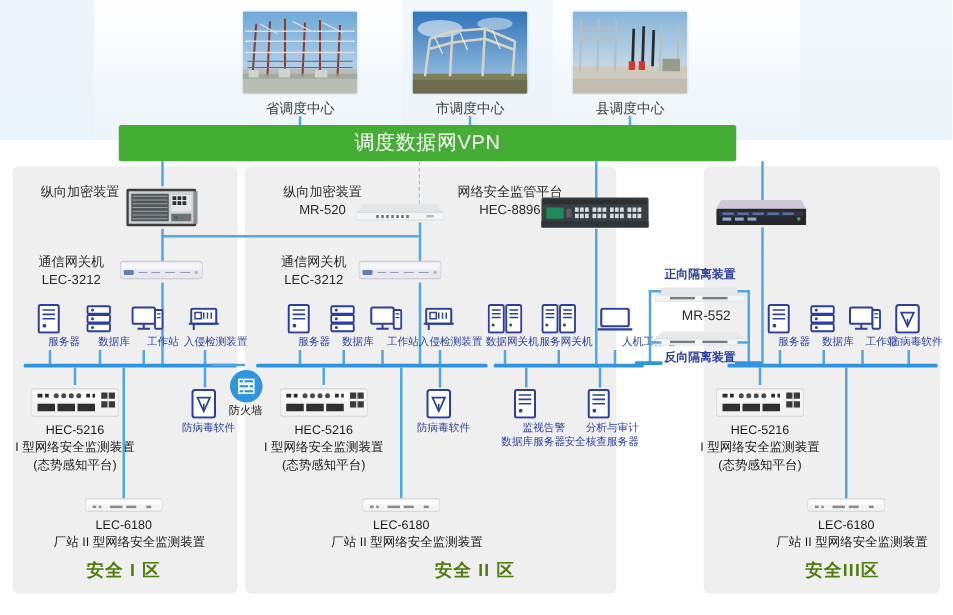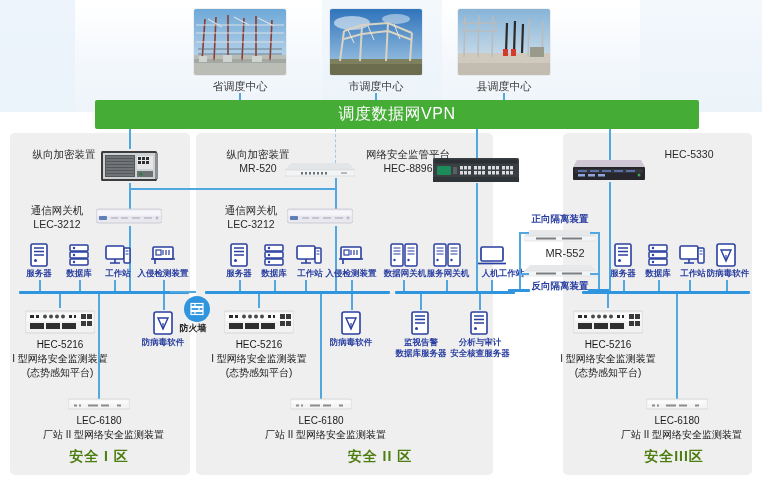--- a/index.html
+++ b/index.html
@@ -17,21 +17,21 @@
   .topband{position:absolute;left:0;top:0;width:762px;height:112px;
     background:linear-gradient(180deg,#ffffff 0%,#f4f8fc 55%,#eef4fa 100%);}
   .topband .tint{position:absolute;top:0;height:112px;background:#eaf2fa;opacity:.85;}
 
   .photo{position:absolute;width:92px;height:66px;border-radius:2px;overflow:hidden;
     box-shadow:0 0 0 1px rgba(0,0,0,.05);}
   .photo svg{display:block;width:92px;height:66px;}
   .photo-cap{position:absolute;width:140px;text-align:center;font-size:11px;color:#3b3b3b;}
 
   
-  .vpnbar{position:absolute;left:95px;top:100px;width:604px;height:29px;
+  .vpnbar{position:absolute;left:95px;top:100px;width:494px;height:29px;
     background:#45ac35;border-radius:2px;
     display:flex;align-items:center;justify-content:center;
     color:#fff;font-size:16px;letter-spacing:.5px;}
 
   
   .panel{position:absolute;top:133px;height:342px;background:#efefef;border-radius:5px;}
   .pz1{left:10px;width:180px;}
   .pz2{left:196px;width:297px;}
   .pz3{left:563px;width:189px;}
   .gapstrip{position:absolute;top:133px;height:342px;width:66px;left:497px;background:#ffffff;}
@@ -40,21 +40,21 @@
 
   
   .ln{position:absolute;background:#51a7e0;}
   .lnv{width:1.5px;}
   .lnh{height:1.5px;}
   .bus{position:absolute;height:3px;background:#2f95de;border-radius:1px;}
   .dash{position:absolute;width:0;border-left:1.5px dashed #9fc8e6;}
 
   
   .dev-label{position:absolute;text-align:center;font-size:10.5px;color:#2a2a2a;line-height:14px;white-space:nowrap;}
-  .icon-label{position:absolute;text-align:center;font-size:8.5px;color:#2a3fa0;line-height:11px;font-weight:bold;white-space:nowrap;}
+  .icon-label{position:absolute;text-align:right;font-size:8.5px;color:#2a3fa0;line-height:11px;font-weight:normal;white-space:nowrap;}
   .blk-label{position:absolute;text-align:center;font-size:10px;color:#1a1a1a;line-height:14px;white-space:nowrap;}
   .iso-label{position:absolute;text-align:center;font-size:9.5px;color:#2a3fa0;font-weight:bold;white-space:nowrap;}
   .mr552{position:absolute;text-align:center;font-size:11px;color:#2a2a2a;white-space:nowrap;}
 
   
   .ico{position:absolute;}
   .ico svg{display:block;}
   .fw{position:absolute;width:26px;height:26px;border-radius:50%;background:#2f95de;
     display:flex;align-items:center;justify-content:center;}
 
@@ -694,21 +694,20 @@
         </g>
       <g fill="#8fa6d8">
           <rect x="5" y="16" width="7" height="2.5"></rect>
           <rect x="15" y="16" width="7" height="2.5"></rect>
         <rect x="25" y="16" width="7" height="2.5"></rect>
         </g>
       <circle cx="66" cy="17" r="1.5" fill="#3ea35a"></circle>
     </svg>
   </div>
   <div class="dev-label" style="left:629px;top:147px;width:120px;">
-    <div>HEC-5330</div>
   </div>
   <div class="ln lnv" style="left:609px;top:182px;height:110px;"></div>
 
   <div class="ico" style="left:613px;top:243px;">
     <svg width="20" height="24" viewBox="0 0 20 24">
         <rect x="2" y="1" width="16" height="22" rx="1.5" fill="#fff" stroke="#2a3fa0" stroke-width="1.6"></rect>
       <g stroke="#2a3fa0" stroke-width="1.3">
           <path d="M5 5 H15 M5 8.5 H15 M5 12 H15"></path>
         </g>
       <circle cx="6.5" cy="17.5" r="1.5" fill="#2a3fa0"></circle>

